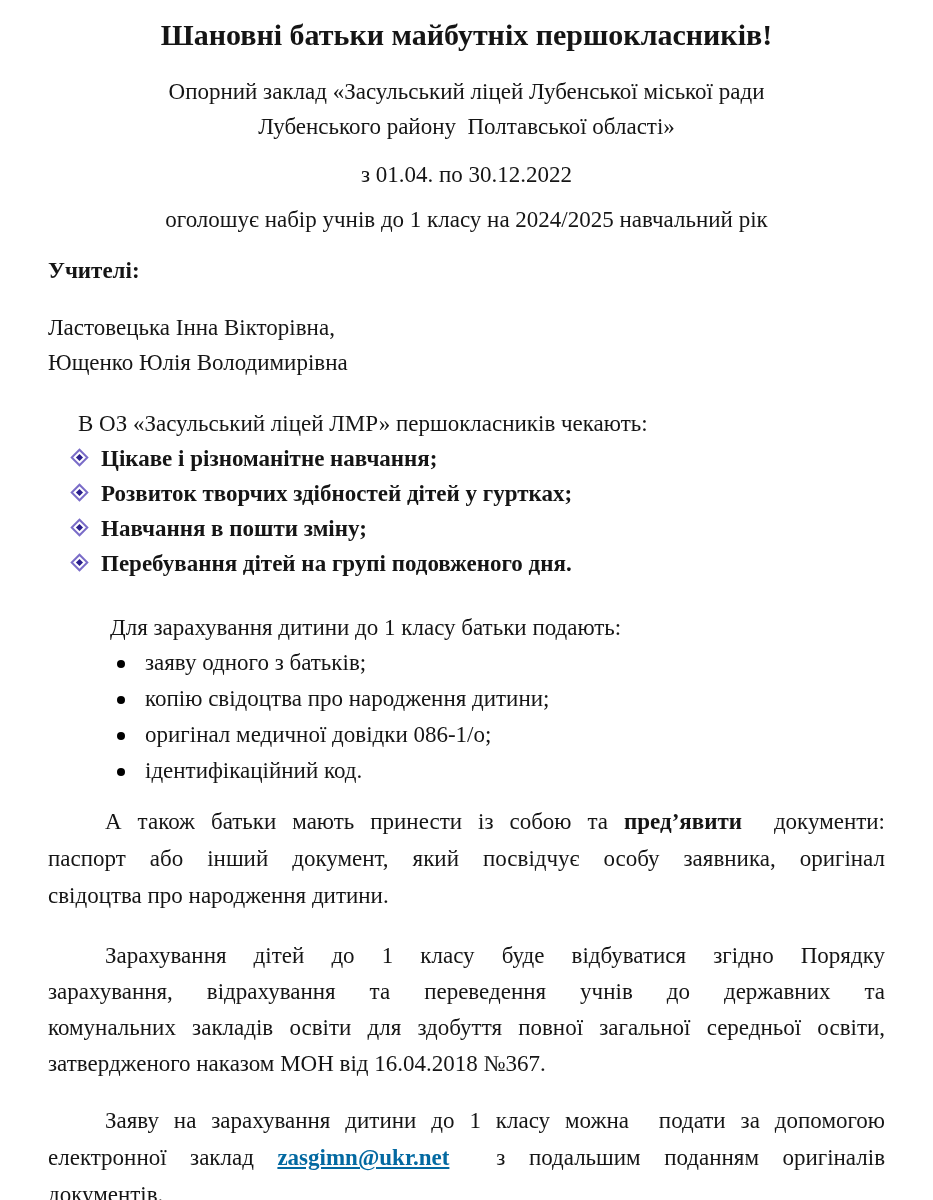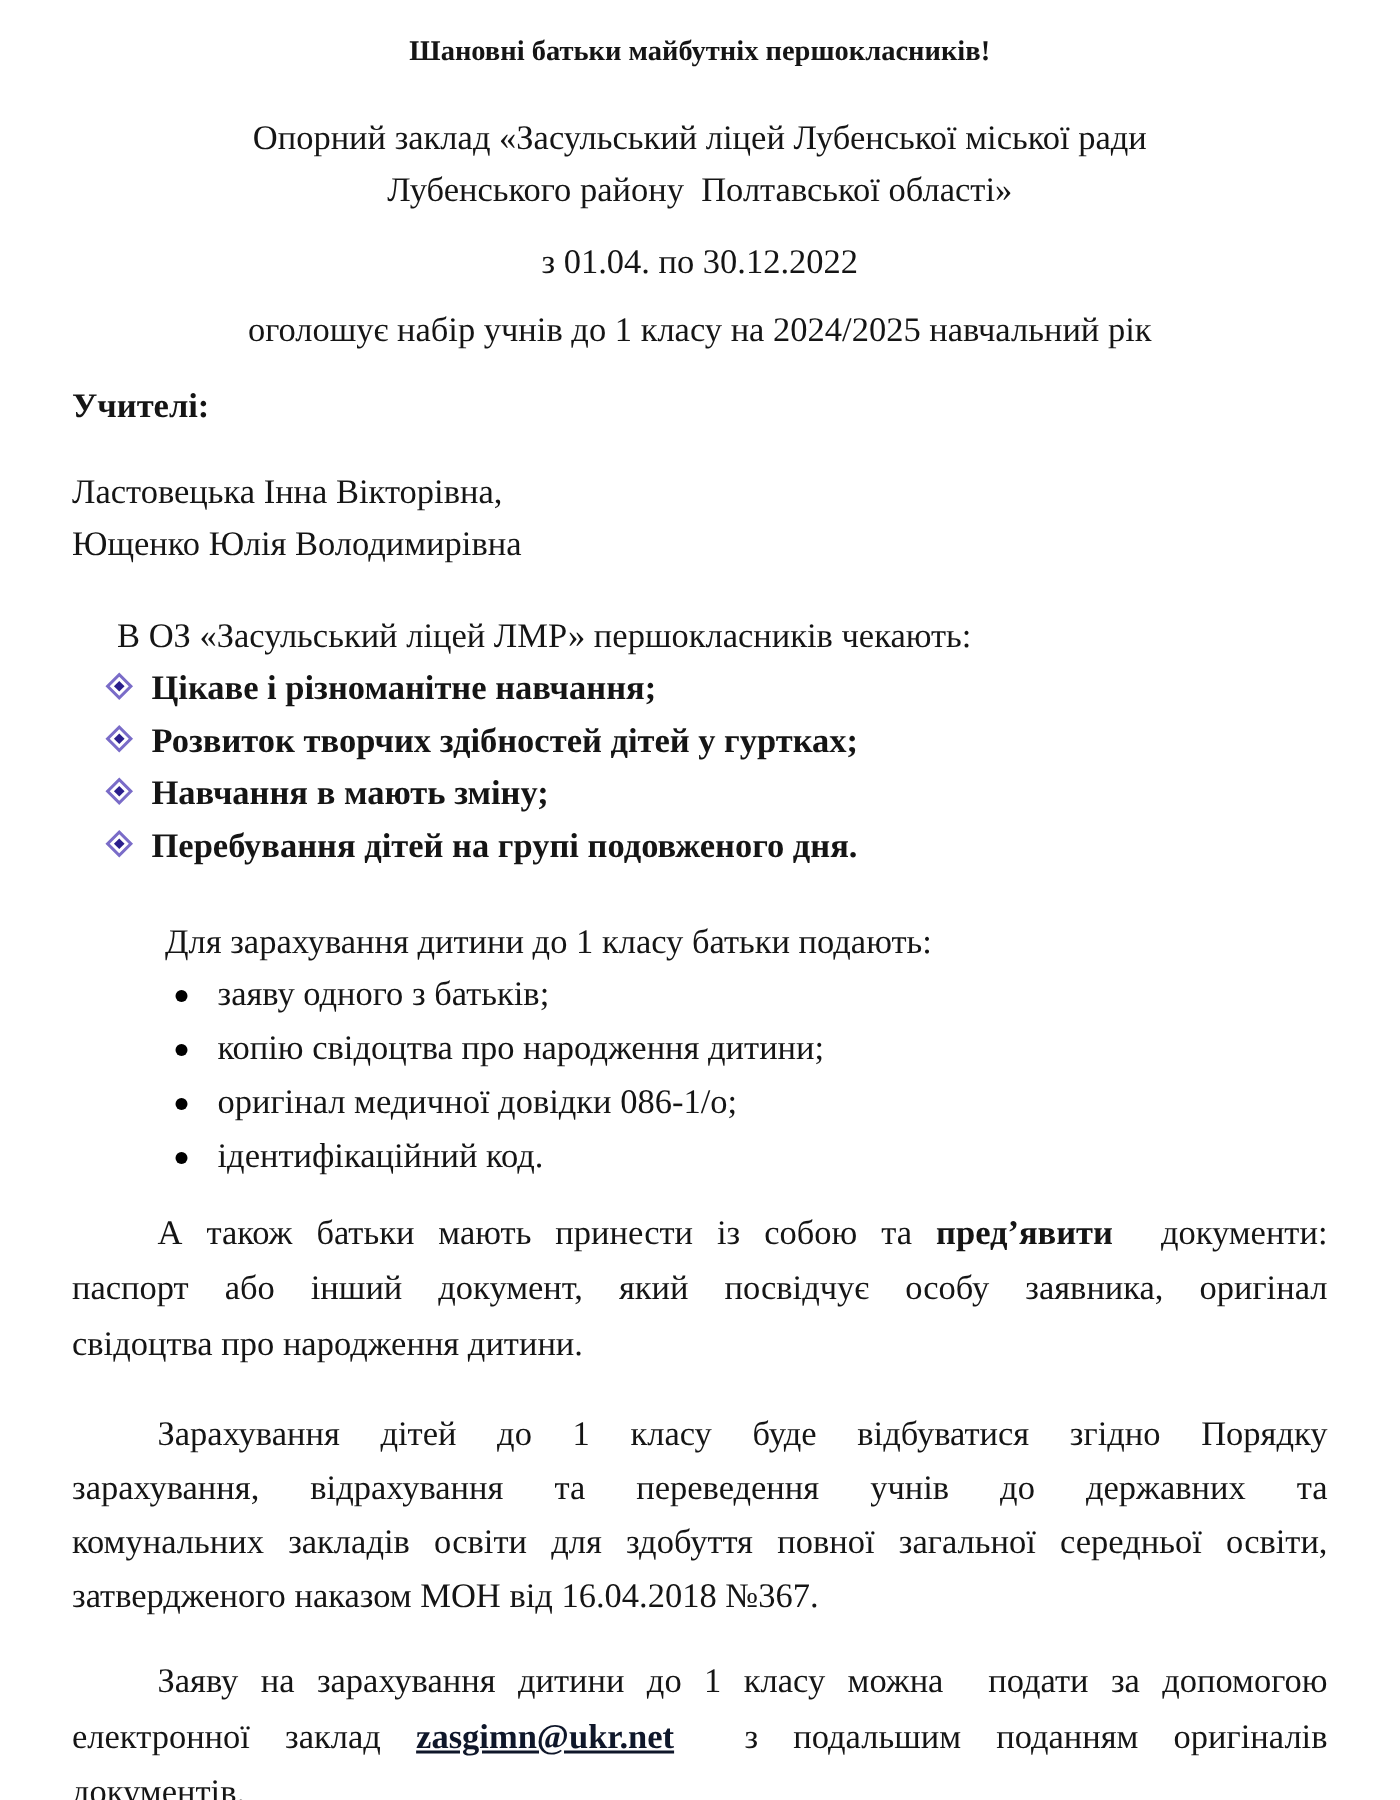--- a/index.html
+++ b/index.html
@@ -14,21 +14,21 @@
     font-family: "Liberation Serif", "DejaVu Serif", serif;
     font-size: 23px;
     color: #151515;
   }
   .doc {
     padding: 18px 48px 0 48px;
   }
   .title {
     margin: 0;
     text-align: center;
-    font-size: 19px;
+    font-size: 30px;
     font-weight: bold;
     line-height: 34px;
   }
   .center { text-align: center; }
   .org {
     margin-top: 22px;
     line-height: 35px;
   }
   .date { margin-top: 13px; line-height: 35px; }
   .announce { margin-top: 10px; line-height: 35px; }
@@ -88,21 +88,21 @@
     text-align: justify;
     text-align-last: justify;
   }
   .para-enrollment .jline { line-height: 36px; }
   .jline.last {
     text-align-last: left;
   }
   .indent { text-indent: 57px; }
   .boldword { font-weight: bold; }
   .email {
-    color: #0f172a;
+    color: #0369a1;
     font-weight: bold;
     text-decoration: underline;
     cursor: pointer;
   }
 </style>
 </head>
 <body>
 
 <div class="doc">
 
@@ -136,21 +136,21 @@
       <li class="feature-item">
         <span class="diamond-icon">
             <span class="diamond-inner"></span>
           </span>
         <span>Розвиток творчих здібностей дітей у гуртках;</span>
       </li>
       <li class="feature-item">
         <span class="diamond-icon">
             <span class="diamond-inner"></span>
           </span>
-        <span>Навчання в мають зміну;</span>
+        <span>Навчання в пошти зміну;</span>
       </li>
       <li class="feature-item">
         <span class="diamond-icon">
             <span class="diamond-inner"></span>
           </span>
         <span>Перебування дітей на групі подовженого дня.</span>
       </li>
     </ul>
   </div>
 

